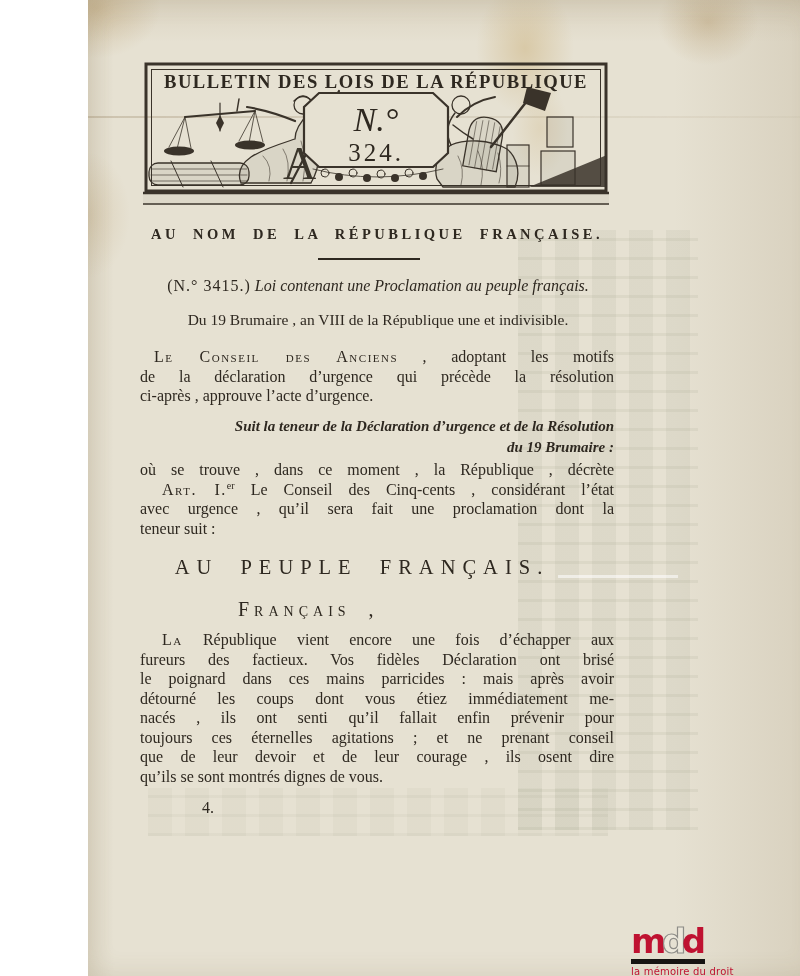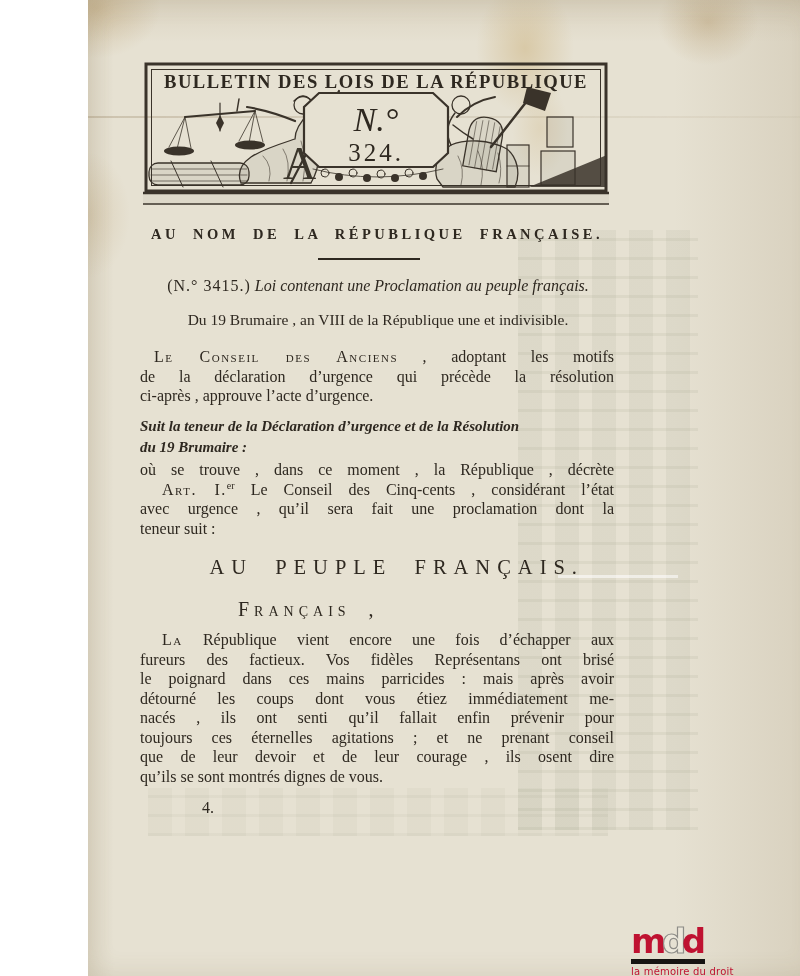--- a/index.html
+++ b/index.html
@@ -39,24 +39,24 @@
   .lawline{top:277px;left:40px;width:500px;text-align:center;font-size:16px;}
   .lawnum{letter-spacing:1px;}
   .lawtitle{font-style:italic;}
   .dateline{top:311px;left:40px;width:500px;text-align:center;font-size:15.5px;}
   .para .ln{font-size:16px;line-height:19.5px;text-align:justify;text-align-last:justify;}
   .para .ln.last{text-align-last:left;}
   .lead{font-variant:small-caps;letter-spacing:1.5px;}
   .ind14{padding-left:14px;}
   .ind22{padding-left:22px;}
   .p1{top:347px;}
-  .note{top:416px;text-align:left;font-style:italic;font-size:15px;line-height:21px;font-weight:600;}
+  .note{top:416px;text-align:right;font-style:italic;font-size:15px;line-height:21px;font-weight:600;}
   .art{top:460px;}
   sup{font-size:10px;vertical-align:super;line-height:0;}
-  .peuple{top:556px;text-align:right;font-size:20.5px;letter-spacing:7px;word-spacing:10px;
+  .peuple{top:556px;text-align:center;font-size:20.5px;letter-spacing:7px;word-spacing:10px;
      padding-right:30px;box-sizing:border-box;}
   .salut{position:absolute;left:150px;top:598px;font-size:20px;letter-spacing:5px;word-spacing:8px;}
   .p2{top:630px;}
   .sig{position:absolute;left:114px;top:799px;font-size:16px;}
   
   .mdd{position:absolute;left:543px;top:924px;width:78px;font-family:"DejaVu Sans",sans-serif;}
   .mdd .letters{font-size:34px;font-weight:700;letter-spacing:-2.5px;line-height:34px;color:#bf1231;}
   .mdd .dout{color:#ece8db;-webkit-text-stroke:1.2px #8e8d88;margin:0 -2px;}
   .mdd .bar{width:74px;height:5px;background:#161412;margin:1px 0 2px 0;}
   .mdd .tag{font-size:10px;color:#bf1231;letter-spacing:.2px;white-space:nowrap;}
@@ -177,21 +177,21 @@
     <div class="ln ind22"><span class="lead">Art. I.</span><sup>er</sup><span> Le Conseil des Cinq-cents , considérant l’état</span></div>
     <div class="ln">avec urgence , qu’il sera fait une proclamation dont la</div>
     <div class="ln last">teneur suit :</div>
   </div>
 
   <div class="tcol peuple">AU PEUPLE FRANÇAIS.</div>
   <div class="salut lead">Français ,</div>
 
   <div class="tcol para p2">
     <div class="ln ind22"><span class="lead">La</span><span> République vient encore une fois d’échapper aux</span></div>
-    <div class="ln">fureurs des factieux. Vos fidèles Représentans ont brisé</div>
+    <div class="ln">fureurs des factieux. Vos fidèles Déclaration ont brisé</div>
     <div class="ln">le poignard dans ces mains parricides : mais après avoir</div>
     <div class="ln">détourné les coups dont vous étiez immédiatement me-</div>
     <div class="ln">nacés , ils ont senti qu’il fallait enfin prévenir pour</div>
     <div class="ln">toujours ces éternelles agitations ; et ne prenant conseil</div>
     <div class="ln">que de leur devoir et de leur courage , ils osent dire</div>
     <div class="ln last">qu’ils se sont montrés dignes de vous.</div>
   </div>
 
   <div class="sig">4.</div>
 

